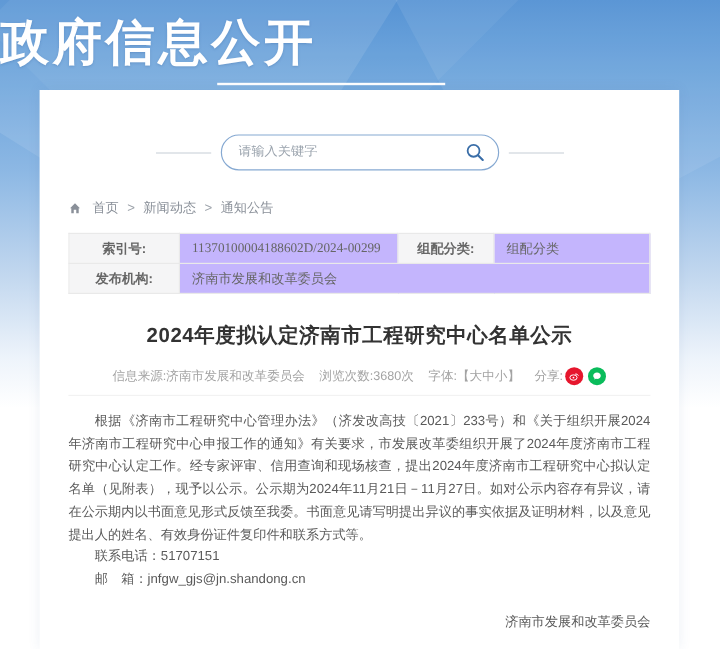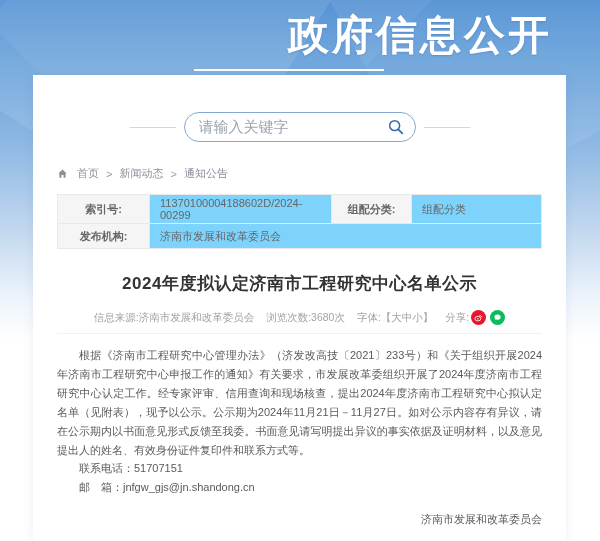--- a/index.html
+++ b/index.html
@@ -15,21 +15,21 @@
     background: linear-gradient(180deg, #4e8ed2 0%, #66a0da 16%, #8db8e4 42%, #c3d8ef 68%, #eef4fb 88%, #ffffff 100%);
     overflow: hidden;
   }
   .banner-streak {
     position: absolute; background: rgba(255,255,255,0.10);
   }
   .streak-1 { width: 420px; height: 300px; left: -120px; top: -160px; transform: rotate(32deg); }
   .streak-2 { width: 380px; height: 260px; right: -140px; top: -120px; transform: rotate(-28deg); background: rgba(255,255,255,0.08); }
   .streak-3 { width: 300px; height: 500px; left: 120px; top: -300px; transform: rotate(45deg); background: rgba(255,255,255,0.05); }
   .banner-title-wrap {
-    position: absolute; top: 8px; left: 0; width: 552px; text-align: right; padding-left: 25px;
+    position: absolute; top: 8px; left: 0; width: 552px; text-align: left;
   }
   .banner-title {
     color: #ffffff; font-size: 41px; font-weight: bold; letter-spacing: 3px;
     text-shadow: 0 1px 2px rgba(40,80,140,0.25);
   }
   .banner-underline {
     width: 190px; height: 2px; background: #ffffff; margin: 6px auto 0 auto;
   }
   
   .card {
@@ -41,22 +41,22 @@
     display: flex; align-items: center; justify-content: center;
     margin-top: 37px; height: 30px;
   }
   .search-sideline { width: 46px; height: 1px; background: #cfd6dd; }
   .search-box {
     width: 232px; height: 30px; margin: 0 8px;
     border: 1px solid #86a9d2; border-radius: 16px;
     display: flex; align-items: center; padding: 0 10px 0 14px; background: #fff;
   }
   .search-input {
-    border: none; outline: none; flex: 1; font-size: 15px; color: #333;
-    font-family: Liberation Serif, serif; background: transparent;
+    border: none; outline: none; flex: 1; font-size: 11px; color: #333;
+    font-family: Liberation Mono, monospace; background: transparent;
   }
   .search-input::placeholder { color: #9aa3ad; }
   .search-btn { background: none; border: none; cursor: pointer; display: flex; align-items: center; padding: 0; }
   
   .breadcrumb {
     margin: 24px 24px 0 24px; font-size: 11px; color: #8a9099;
     display: flex; align-items: center; gap: 7px;
   }
   .breadcrumb a { color: #8a9099; text-decoration: none; cursor: pointer; }
   .crumb-sep { color: #9aa0a8; }
@@ -66,21 +66,21 @@
     font-size: 11px;
   }
   .meta-table td {
     border: 1px solid #e9e9e9; height: 25px; padding: 2px 10px; color: #666;
   }
   .meta-label {
     background: #f5f5f6; color: #555; font-weight: bold; text-align: center;
     width: 92px; white-space: nowrap;
   }
   .meta-label.short { width: 80px; }
-  .meta-value { background: #7dd3fc; }
+  .meta-value { background: #c4b5fd; font-family: Liberation Serif, serif; }
   
   .article-title {
     margin-top: 23px; text-align: center; font-size: 17px; font-weight: bold;
     color: #333333; letter-spacing: 0.5px;
   }
   .info-bar {
     margin: 15px 24px 0 24px; font-size: 10.5px; color: #a3a3a3;
     display: flex; align-items: center; justify-content: center; gap: 0;
     padding-bottom: 8px; border-bottom: 1px solid #f2f2f2;
   }

